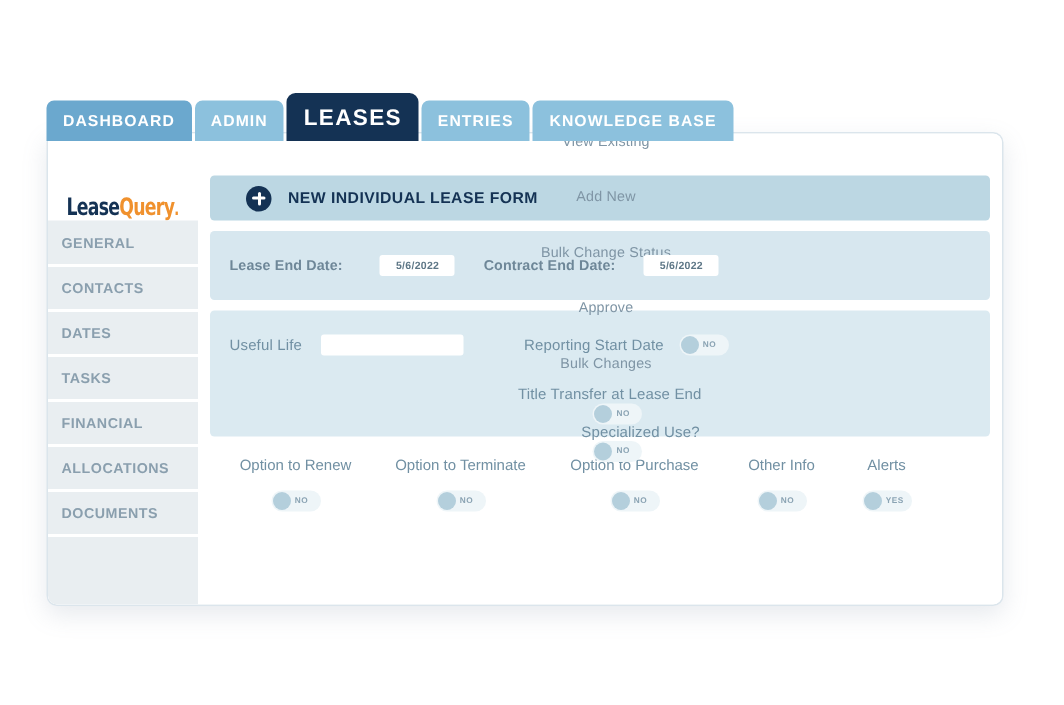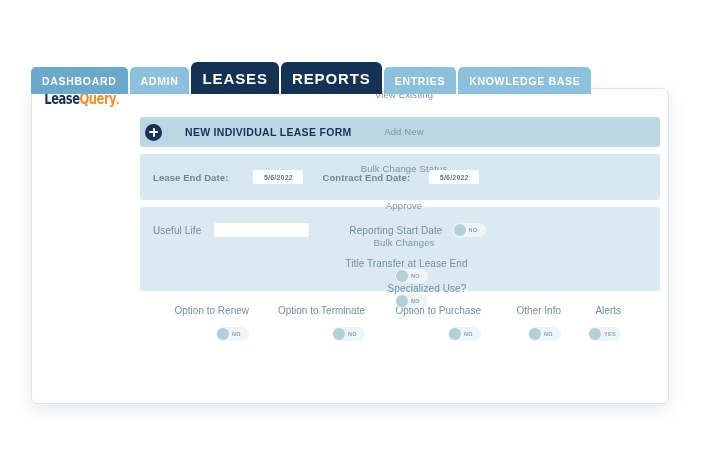--- a/index.html
+++ b/index.html
@@ -75,21 +75,21 @@
   .sidebar {
     position: absolute;
     left: 0; top: 0;
     width: 100px;
     height: 100%;
     background: #ffffff;
   }
   .logo {
     height: 58px;
     display: flex;
-    align-items: flex-start;
+    align-items: flex-end;
     justify-content: center;
     background: #ffffff;
   }
   .logo-text {
     font-family: "DejaVu Sans", sans-serif;
     font-size: 16px;
     font-weight: bold;
     font-stretch: condensed;
     letter-spacing: -0.6px;
     transform: scaleX(0.80);
@@ -142,22 +142,22 @@
   }
   .subnav span { cursor: pointer; white-space: nowrap; }
 
   .formbar {
     margin: 0 8px 0 8px;
     height: 30px;
     background: #bcd7e3;
     border-radius: 3px;
     display: flex;
     align-items: center;
-    padding-left: 5px;
-    gap: 23px;
+    padding-left: 24px;
+    gap: 11px;
   }
   .plus-circle {
     width: 17px; height: 17px;
     border-radius: 50%;
     background: #143254;
     position: relative;
     flex: none;
     cursor: pointer;
   }
   .plus-circle::before, .plus-circle::after {
@@ -242,21 +242,21 @@
   }
 
   
   .options {
     display: flex;
     padding: 14px 0 0 13px;
   }
   .opt {
     display: flex;
     flex-direction: column;
-    align-items: flex-end;
+    align-items: center;
   }
   .opt-label {
     font-size: 10px;
     color: #7190a3;
     white-space: nowrap;
   }
   .opt .toggle { margin-top: 11px; }
 </style>
 </head>
 <body>
@@ -266,36 +266,56 @@
   <div class="tabstrip">
     <div class="tab med">
         <span>DASHBOARD</span>
       </div>
     <div class="tab light">
         <span>ADMIN</span>
       </div>
     <div class="tab dark">
         <span>LEASES</span>
       </div>
-    <div class="tab dark">
-        <span>REPORTS</span>
-      </div>
     <div class="tab light">
         <span>ENTRIES</span>
       </div>
     <div class="tab light">
         <span>KNOWLEDGE BASE</span>
       </div>
   </div>
 
   <div class="card">
 
     <div class="sidebar">
       <div class="logo">
         <div class="logo-text"><span class="logo-a">Lease</span><span class="logo-b">Query</span><span class="logo-dot">.</span></div>
+      </div>
+      <div class="sidenav">
+        <div class="sidenav-item">
+            <span>GENERAL</span>
+          </div>
+        <div class="sidenav-item">
+            <span>CONTACTS</span>
+          </div>
+        <div class="sidenav-item">
+            <span>DATES</span>
+          </div>
+        <div class="sidenav-item">
+            <span>TASKS</span>
+          </div>
+        <div class="sidenav-item">
+            <span>FINANCIAL</span>
+          </div>
+        <div class="sidenav-item">
+            <span>ALLOCATIONS</span>
+          </div>
+        <div class="sidenav-item">
+            <span>DOCUMENTS</span>
+          </div>
       </div>
     </div>
 
     <div class="content">
 
       <div class="subnav">
         <span>View Existing</span>
         <span>Add New</span>
         <span>Bulk Change Status</span>
         <span>Approve</span>

